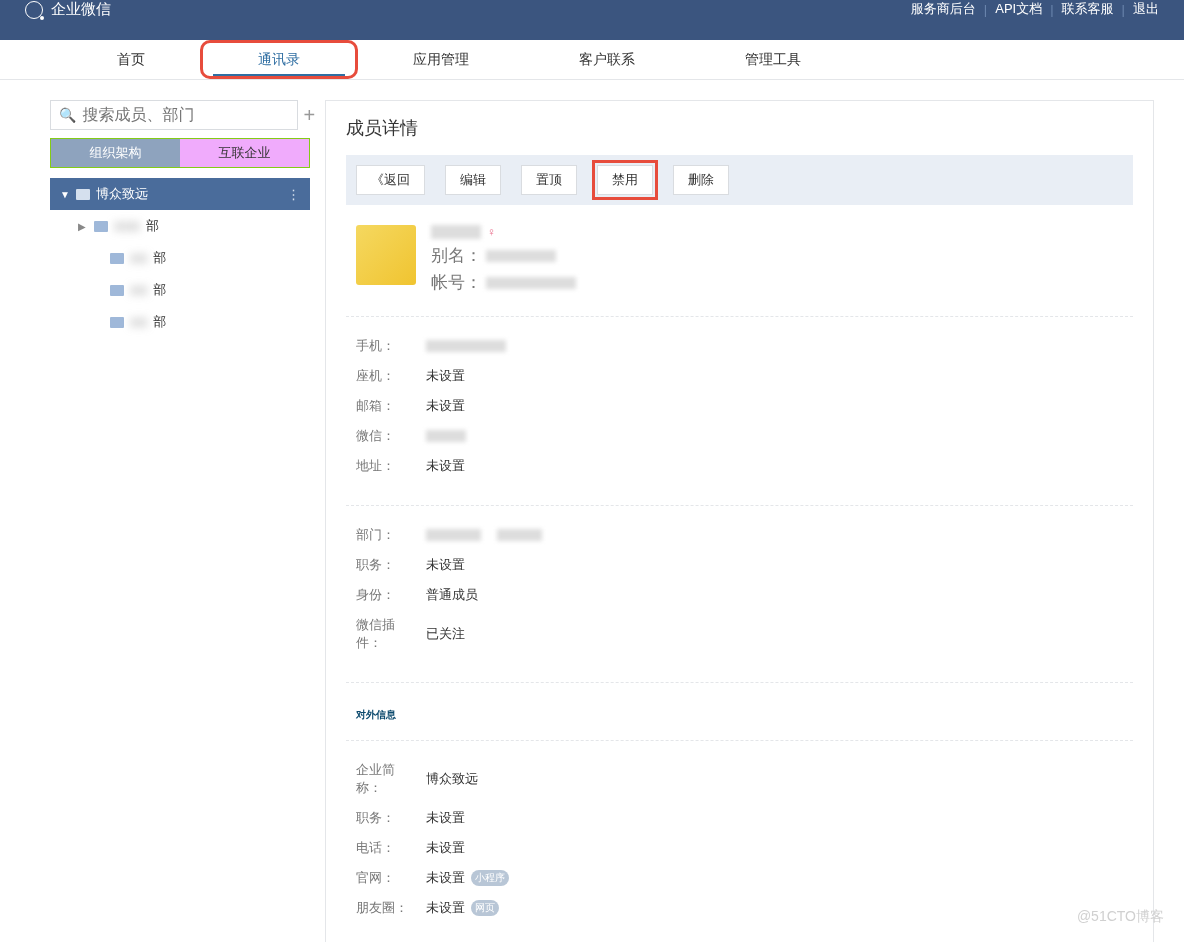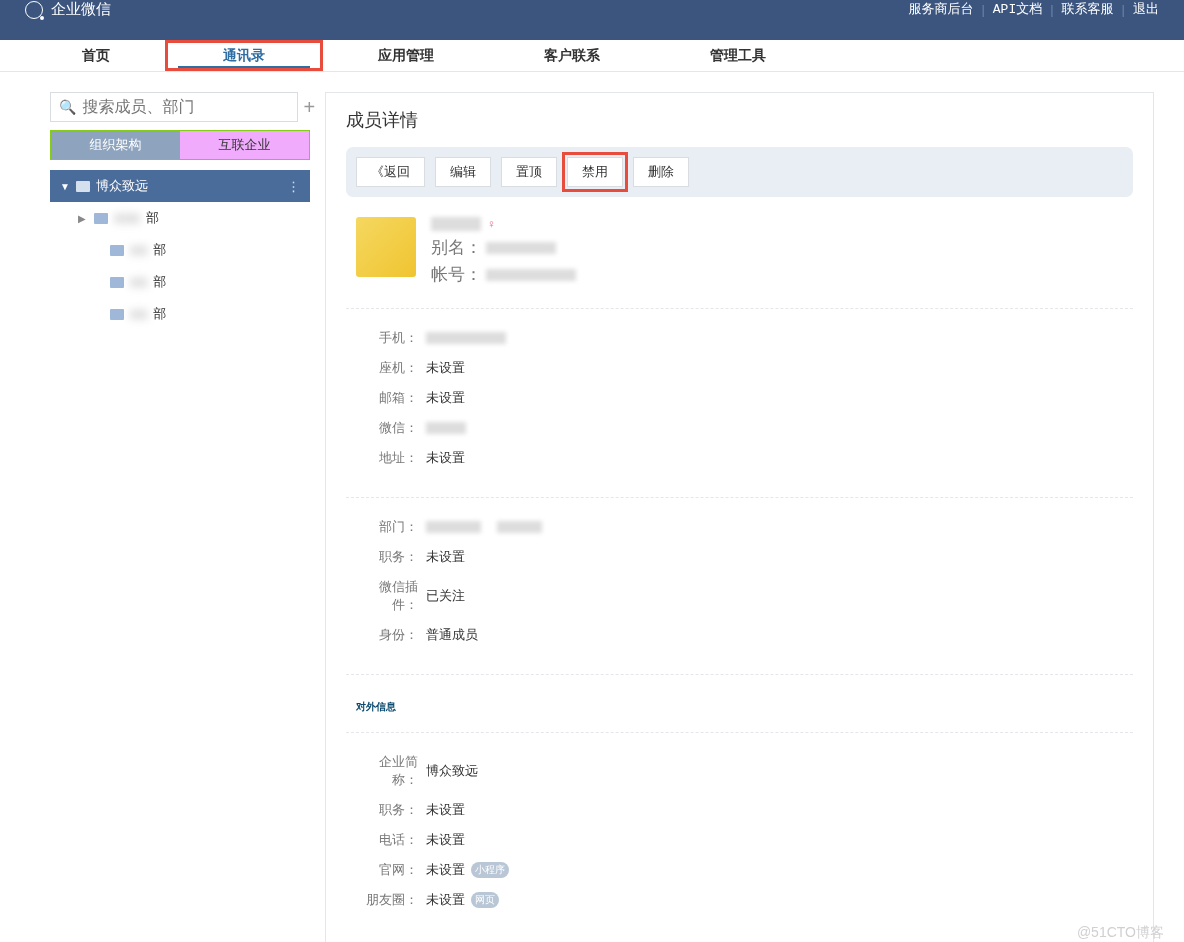--- a/index.html
+++ b/index.html
@@ -3,28 +3,28 @@
 <meta charset="utf-8">
 <style>
 * { margin: 0; padding: 0; box-sizing: border-box; }
 body { font-family: -apple-system, "PingFang SC", "Microsoft YaHei", sans-serif; font-size: 13px; color: #333; background: #fff; }
 
 .topbar { background: #3b557f; color: #fff; height: 40px; display: flex; align-items: flex-start; padding: 0 25px; justify-content: space-between; }
 .topbar-left { display: flex; align-items: center; gap: 8px; font-size: 15px; }
 .logo-icon { width: 18px; height: 18px; border: 1.5px solid #fff; border-radius: 50%; position: relative; }
 .logo-icon::after { content: ""; position: absolute; width: 4px; height: 4px; background: #fff; border-radius: 50%; bottom: -2px; right: -2px; }
 .topbar-right { display: flex; align-items: center; gap: 8px; font-size: 13px; }
-.topbar-right a { color: #fff; text-decoration: none; cursor: pointer; font-family: Liberation Mono, monospace; }
+.topbar-right a { color: #fff; text-decoration: none; cursor: pointer; }
 .topbar-right .sep { color: #6a85ad; }
 
-.navbar { border-bottom: 1px solid #e4e6e9; background: #fff; height: 32px; display: flex; align-items: stretch; padding: 0 27px; font-weight: bold; }
+.navbar { border-bottom: 1px solid #e4e6e9; background: #fff; height: 40px; display: flex; align-items: stretch; padding: 0 62px; }
 .nav-item { flex: none; padding: 0 55px; display: flex; align-items: center; color: #333; font-size: 14px; cursor: pointer; position: relative; }
 .nav-item.active { color: #2f6ea2; }
 .nav-item.active::after { content: ""; position: absolute; bottom: 0; left: 10px; right: 10px; height: 2px; background: #2f6ea2; }
-.nav-item.highlight { border: 3px solid #e74c3c; border-radius: 0; }
+.nav-item.highlight { border: 3px solid #e74c3c; border-radius: 10px; }
 
 .content { display: flex; padding: 20px 30px 20px 50px; gap: 15px; }
 
 .sidebar { width: 260px; flex: none; }
 .search-row { display: flex; align-items: center; gap: 5px; margin-bottom: 8px; }
 .search-box { flex: 1; border: 1px solid #d9dce0; height: 30px; display: flex; align-items: center; padding: 0 8px; gap: 6px; }
 .search-box input { border: none; outline: none; flex: 1; font-size: 16px; color: #999; }
 .search-icon { color: #999; font-size: 14px; }
 .plus-btn { width: 28px; height: 28px; display: flex; align-items: center; justify-content: center; color: #999; font-size: 20px; cursor: pointer; }
 
@@ -40,45 +40,45 @@
 .tree-item { padding: 7px 10px 7px 28px; display: flex; align-items: center; gap: 6px; font-size: 13px; color: #333; cursor: pointer; }
 .tree-item .arrow { width: 10px; display: inline-block; color: #888; font-size: 10px; }
 .tree-item .folder { width: 14px; height: 11px; background: #9fb8d9; border-radius: 1px; flex: none; }
 .tree-item .name { filter: blur(4px); color: #888; }
 .tree-item .suffix { color: #333; }
 .tree-sub .tree-item { padding-left: 44px; }
 
 .main { flex: 1; border: 1px solid #e4e6e9; background: #fff; padding: 15px 20px; min-width: 0; }
 .main h2 { font-size: 18px; font-weight: 400; color: #333; margin-bottom: 15px; }
 
-.action-bar { background: #e9eef5; padding: 10px; display: flex; gap: 10px; margin-bottom: 20px; border-radius: 7px; }
+.action-bar { background: #e9eef5; padding: 10px; display: flex; gap: 20px; margin-bottom: 20px; }
 .btn { background: #fff; border: 1px solid #d9dce0; padding: 5px 14px; font-size: 13px; cursor: pointer; color: #333; }
 .btn.highlight { outline: 3px solid #e74c3c; outline-offset: 2px; }
 
 .profile-head { display: flex; gap: 15px; padding: 0 10px 18px; border-bottom: 1px dashed #e4e6e9; margin-bottom: 15px; }
 .avatar { width: 60px; height: 60px; background: linear-gradient(135deg, #f5d860, #f0c430); border-radius: 3px; flex: none; }
 .profile-info { flex: 1; }
 .profile-name-row { display: flex; align-items: center; gap: 6px; margin-bottom: 5px; }
 .profile-name { width: 50px; height: 14px; background: #ddd; filter: blur(2px); }
 .gender-icon { color: #e86c8a; font-size: 12px; }
 .info-line { display: flex; gap: 4px; font-size: 17px; color: #666; margin-bottom: 4px; align-items: center; }
 .info-line .label { color: #787878; }
 .info-line .blur { background: #ddd; width: 70px; height: 12px; filter: blur(2px); display: inline-block; }
 
 .detail-section { padding: 5px 10px 18px; border-bottom: 1px dashed #e4e6e9; margin-bottom: 15px; }
 .detail-section.last { border-bottom: none; margin-bottom: 0; }
 .detail-row { display: flex; align-items: center; margin-bottom: 12px; font-size: 13px; }
-.detail-row .lbl { width: 70px; text-align: right; color: #787878; padding-right: 8px; }
+.detail-row .lbl { width: 70px; text-align: left; color: #787878; padding-right: 8px; }
 .detail-row .val { color: #333; display: flex; align-items: center; gap: 6px; }
 .detail-row .val .blur-span { background: #ddd; width: 80px; height: 12px; filter: blur(2px); display: inline-block; }
 .badge { background: #b8c6d6; color: #fff; font-size: 10px; padding: 1px 4px; border-radius: 8px; }
 
 .section-title { font-size: 10px; color: #0c4a6e; padding: 10px 10px 18px; border-bottom: 1px dashed #e4e6e9; margin-bottom: 15px; font-weight: bold; }
 
-.watermark { position: fixed; bottom: 0; right: 20px; color: #d0d0d0; font-size: 14px; }
+.watermark { position: fixed; bottom: 16px; right: 20px; color: #d0d0d0; font-size: 14px; }
 </style>
 </head>
 <body>
 
 <div class="topbar">
   <div class="topbar-left">
     <span class="logo-icon"></span>
     <span>企业微信</span>
   </div>
   <div class="topbar-right">
@@ -209,27 +209,27 @@
     <div class="detail-section">
       <div class="detail-row">
           <span class="lbl">部门：</span>
           <span class="val"><span class="blur-span" style="width:55px"></span>&nbsp;<span class="blur-span" style="width:45px"></span></span>
         </div>
       <div class="detail-row">
           <span class="lbl">职务：</span>
           <span class="val">未设置</span>
         </div>
       <div class="detail-row">
+          <span class="lbl">身份：</span>
+          <span class="val">普通成员</span>
+        </div>
+      <div class="detail-row">
           <span class="lbl">微信插件：</span>
           <span class="val">已关注</span>
         </div>
-      <div class="detail-row">
-          <span class="lbl">身份：</span>
-          <span class="val">普通成员</span>
-        </div>
     </div>
 
     <div class="section-title">对外信息</div>
 
     <div class="detail-section last">
       <div class="detail-row">
           <span class="lbl">企业简称：</span>
           <span class="val">博众致远</span>
         </div>
       <div class="detail-row">

